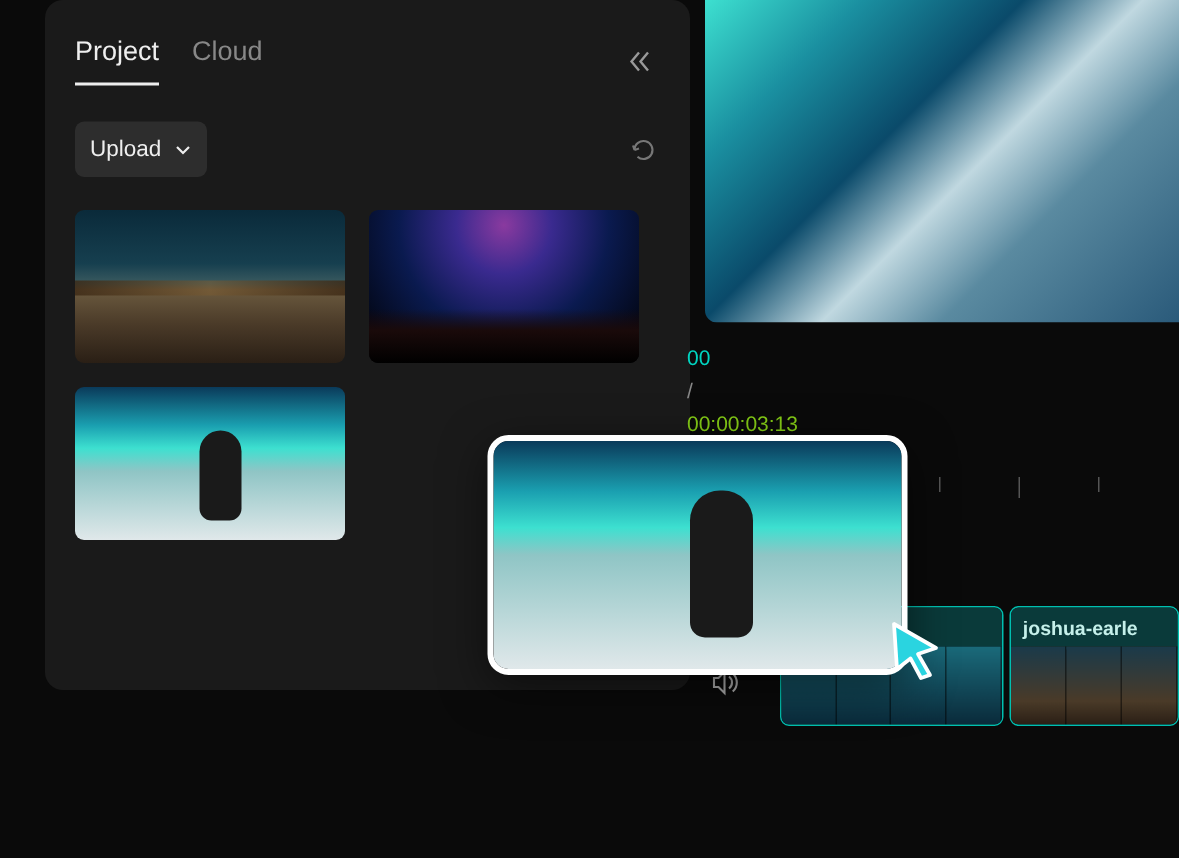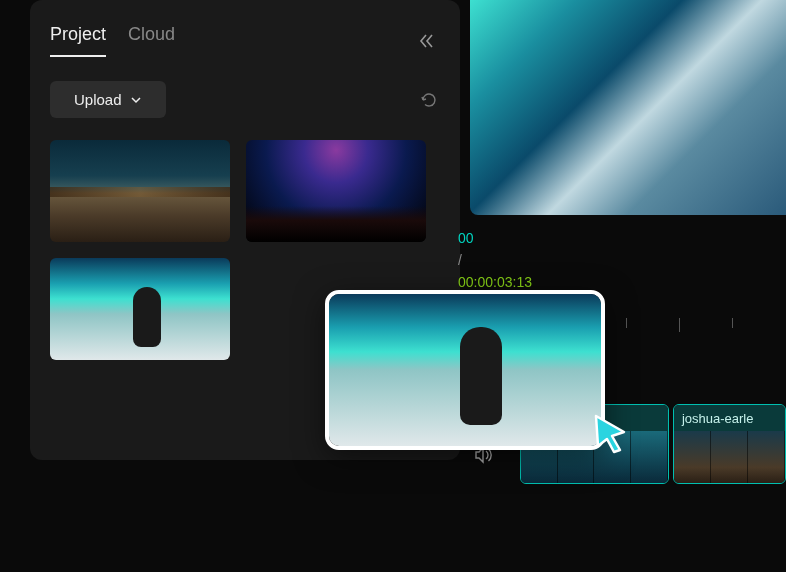--- a/index.html
+++ b/index.html
@@ -57,21 +57,21 @@
   display: flex;
   align-items: center;
   gap: 10px;
   margin-top: 24px;
   margin-bottom: 22px;
 }
 .upload-btn {
   background: #2d2d2d;
   color: #eee;
   border: none;
-  padding: 10px 24px;
+  padding: 10px 10px;
   font-size: 15px;
   border-radius: 6px;
   display: flex;
   align-items: center;
   gap: 8px;
   cursor: pointer;
 }
 .refresh-btn {
   margin-left: auto;
   width: 22px;
@@ -232,21 +232,21 @@
   gap: 4px;
 }
 .clip {
   height: 100%;
   border-radius: 6px;
   position: relative;
   overflow: hidden;
   border: 1px solid #00bfb0;
 }
 .clip.c1 { width: 158px; }
-.clip.c2 { width: 120px; }
+.clip.c2 { width: 120px; font-weight: bold; }
 .clip-label {
   position: absolute;
   top: 6px;
   left: 8px;
   font-size: 13px;
   color: #c5f0ea;
   white-space: nowrap;
 }
 .clip-frames {
   position: absolute;

